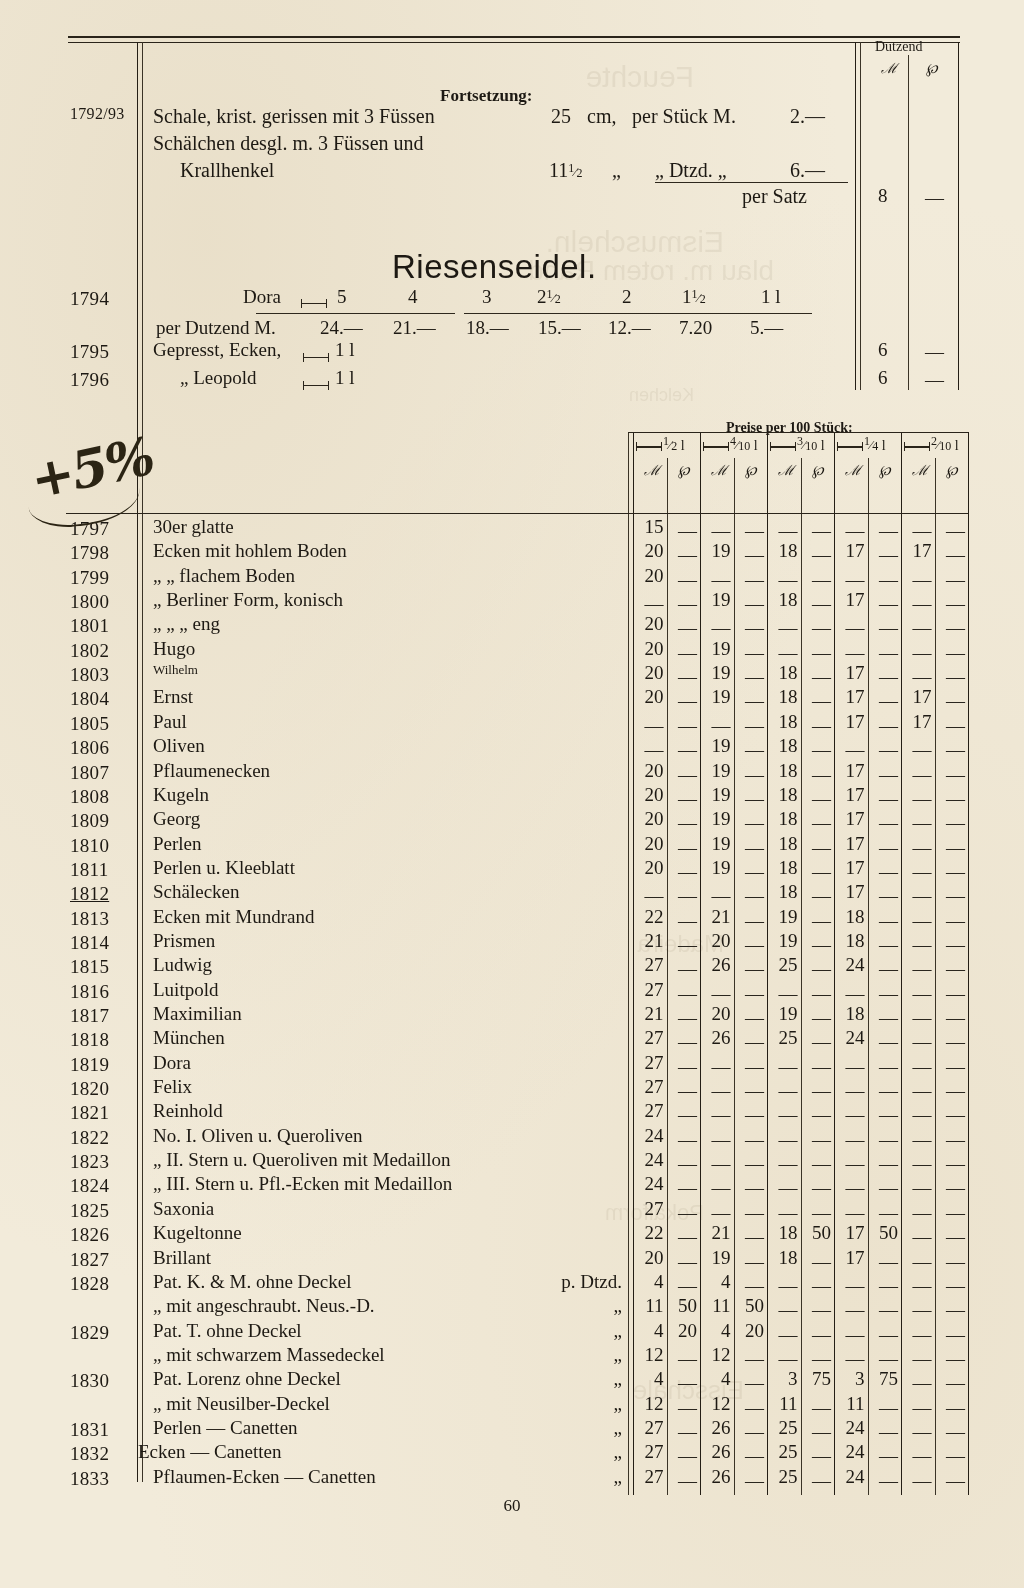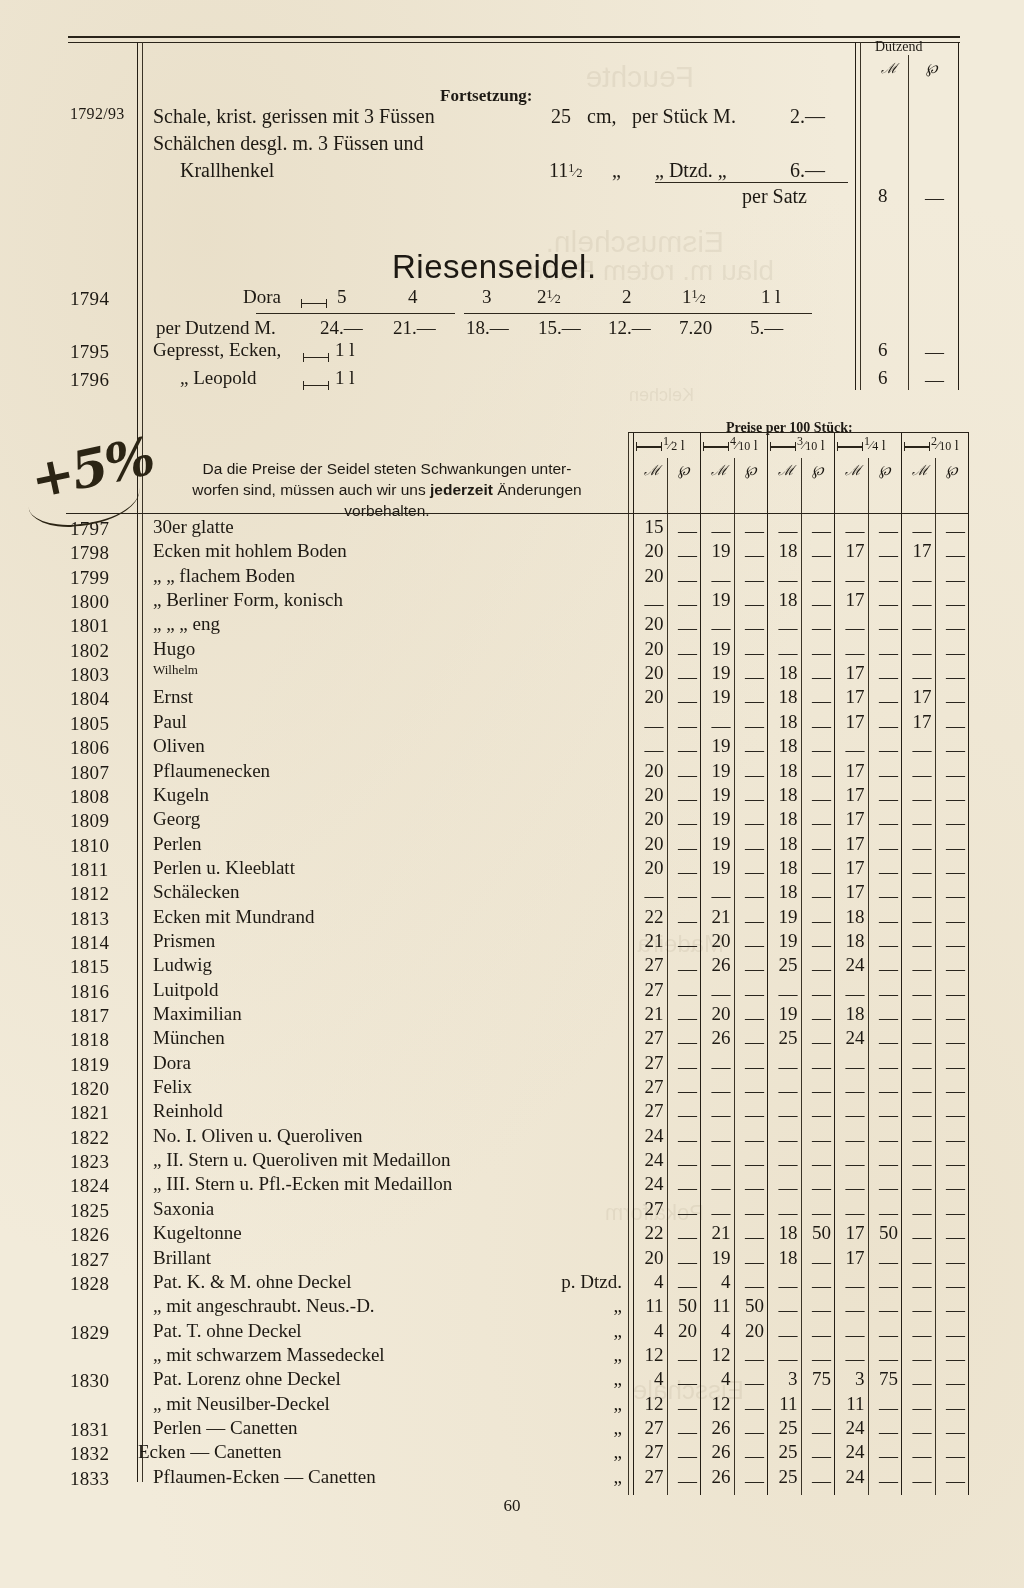--- a/index.html
+++ b/index.html
@@ -198,25 +198,20 @@
 
     <div class="t serif num" style="left:70px;top:370px;">1796</div>
     <div class="t serif" style="left:180px;top:368px;font-size:19px;">„        Leopold</div>
     <span class="t" style="left:303px;top:376px;"><span class="measure"><i></i></span></span>
     <div class="t serif" style="left:335px;top:368px;font-size:19px;">1 l</div>
     <div class="leader" style="left:366px;top:381px;width:470px;">..........................................................</div>
     <div class="t serif num" style="left:878px;top:368px;">6</div>
     <div class="t serif num" style="left:925px;top:370px;">—</div>
 
 
-    <div class="note" style="position:absolute;left:152px;top:458px;width:470px;">
-      <span>Da die Preise der Seidel steten Schwankungen unter-</span><br>
-      <span>worfen sind, müssen auch wir uns </span><b>jederzeit</b><span> Änderungen</span><br>
-      <span>vorbehalten.</span>
-    </div>
 
     <div class="t serif b" style="left:726px;top:421px;font-size:14px;">Preise per 100 Stück:</div>
 
     <div id="colheads">
         <div class="t serif" style="left: 636px; top: 436px; font-size: 14px;"><span class="measure"><i></i></span><span class="frac"><sup>1</sup>⁄<sub>2</sub></span><span style="font-size:14px;">&nbsp;l</span></div>
         <div class="t mk" style="left: 644px; top: 464px;">ℳ</div>
         <div class="t mk" style="left: 678px; top: 464px;">℘</div>
         <div class="t serif" style="left: 703px; top: 436px; font-size: 14px;"><span class="measure"><i></i></span><span class="frac"><sup>4</sup>⁄<sub>10</sub></span><span style="font-size:14px;">&nbsp;l</span></div>
         <div class="t mk" style="left: 711px; top: 464px;">ℳ</div>
         <div class="t mk" style="left: 745px; top: 464px;">℘</div>
@@ -436,21 +431,21 @@
         <div class="cellnum" style="left: 635px; top: 857.9px; width: 28.5px;">20</div>
         <div class="cellnum" style="left: 668.5px; top: 861.9px; width: 28.5px;">—</div>
         <div class="cellnum" style="left: 702px; top: 857.9px; width: 28.5px;">19</div>
         <div class="cellnum" style="left: 735.5px; top: 861.9px; width: 28.5px;">—</div>
         <div class="cellnum" style="left: 769px; top: 857.9px; width: 28.5px;">18</div>
         <div class="cellnum" style="left: 802.5px; top: 861.9px; width: 28.5px;">—</div>
         <div class="cellnum" style="left: 836px; top: 857.9px; width: 28.5px;">17</div>
         <div class="cellnum" style="left: 869.5px; top: 861.9px; width: 28.5px;">—</div>
         <div class="cellnum" style="left: 903px; top: 861.9px; width: 28.5px;">—</div>
         <div class="cellnum" style="left: 936.5px; top: 861.9px; width: 28.5px;">—</div>
-        <div class="t serif num" style="left: 70px; top: 884.25px;">1812</div>
+        <div class="t serif num" style="left: 70px; top: 884.25px; text-decoration: underline;">1812</div>
         <div class="t serif" style="left: 153px; top: 882.25px; font-size: 19px;">Schälecken</div>
         <div class="leader" style="left: 247.516px; top: 895.25px; width: 377.484px;">............................................................</div>
         <div class="cellnum" style="left: 635px; top: 886.25px; width: 28.5px;">—</div>
         <div class="cellnum" style="left: 668.5px; top: 886.25px; width: 28.5px;">—</div>
         <div class="cellnum" style="left: 702px; top: 886.25px; width: 28.5px;">—</div>
         <div class="cellnum" style="left: 735.5px; top: 886.25px; width: 28.5px;">—</div>
         <div class="cellnum" style="left: 769px; top: 882.25px; width: 28.5px;">18</div>
         <div class="cellnum" style="left: 802.5px; top: 886.25px; width: 28.5px;">—</div>
         <div class="cellnum" style="left: 836px; top: 882.25px; width: 28.5px;">17</div>
         <div class="cellnum" style="left: 869.5px; top: 886.25px; width: 28.5px;">—</div>

